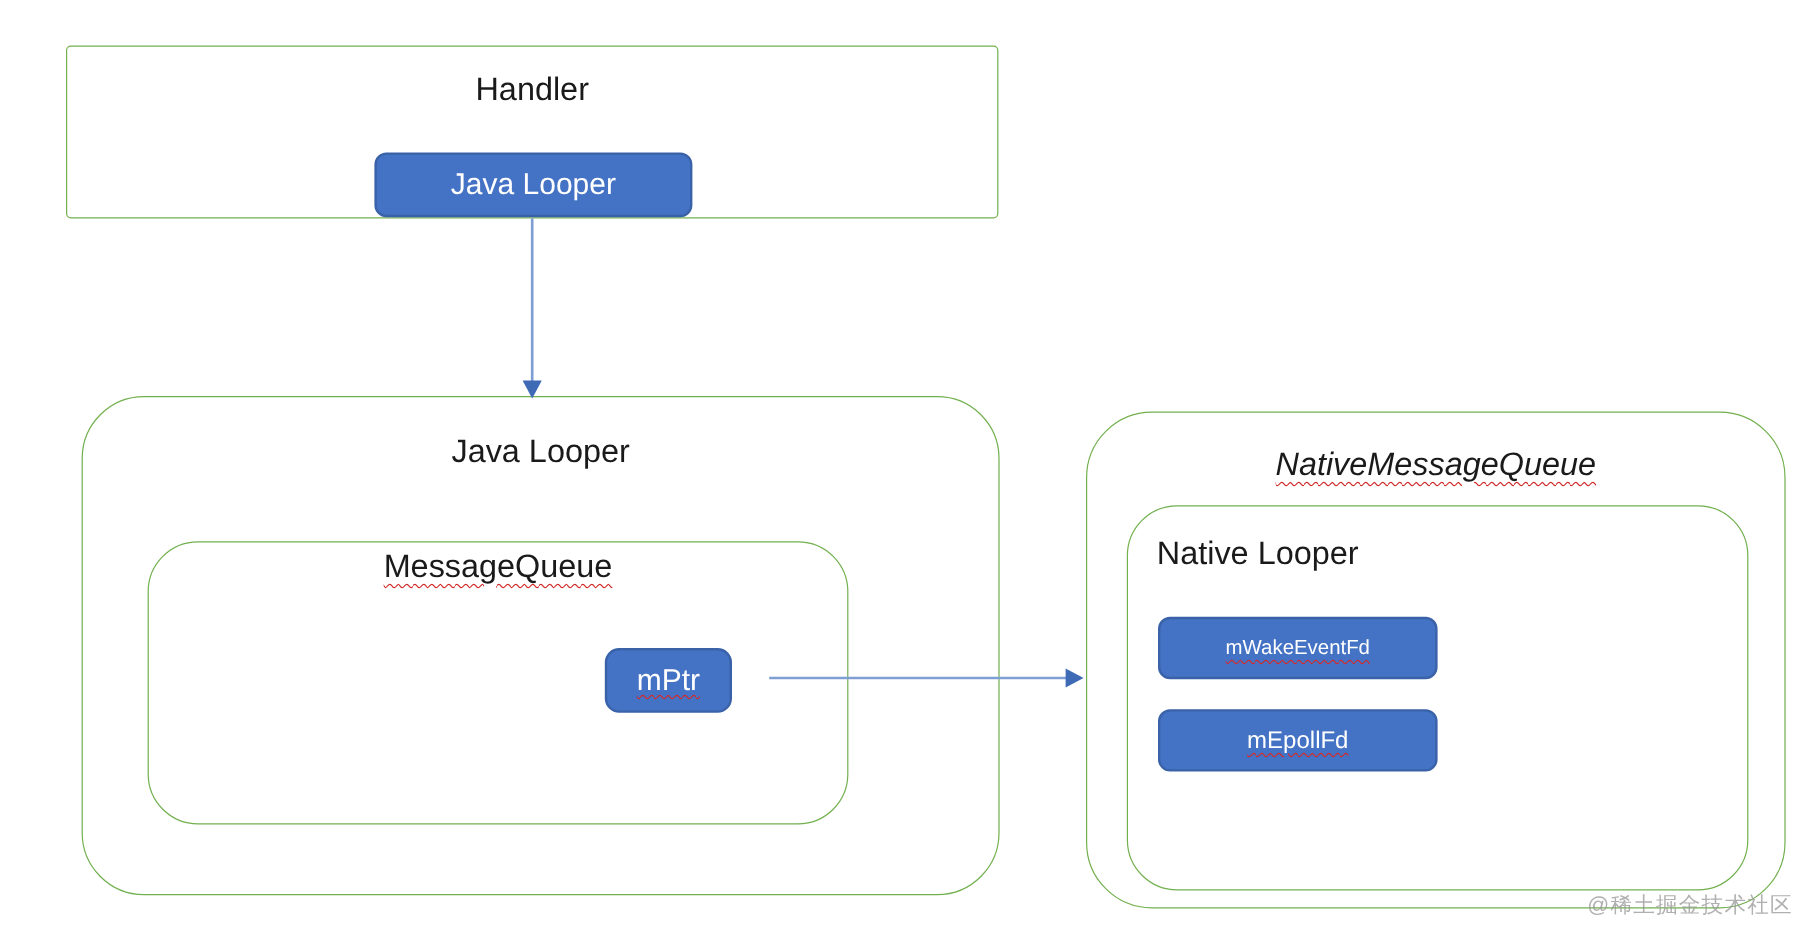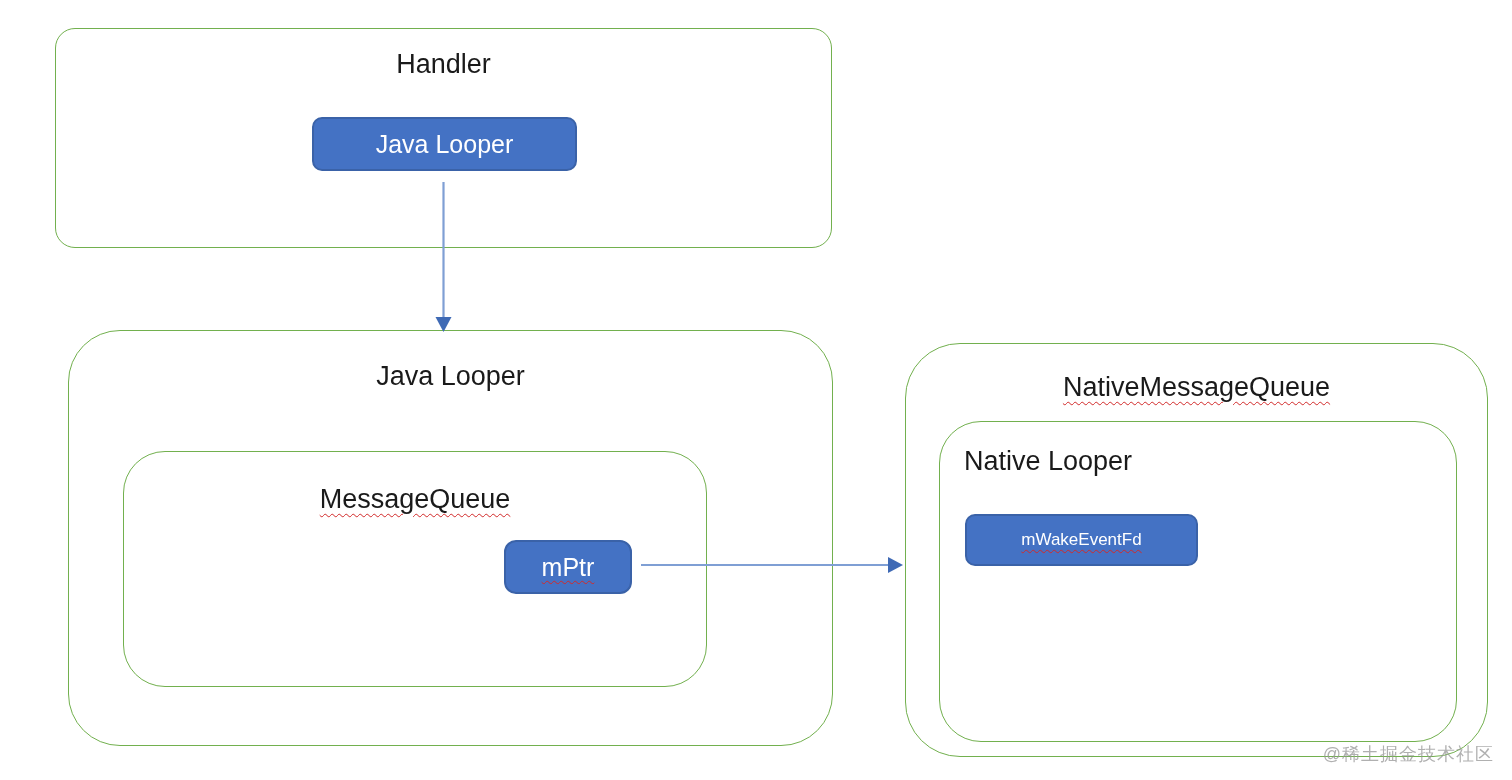--- a/index.html
+++ b/index.html
@@ -63,34 +63,34 @@
     right: 18px; bottom: 14px;
     font-size: 18px;
     color: rgba(150,150,150,0.75);
     z-index: 6;
     letter-spacing: 1px;
     white-space: nowrap;
     text-align: center;
   }
 
   
-  #handler-box { left: 55px; top: 28px; width: 777px; height: 220px; border-radius: 20px; }
+  #handler-box { left: 55px; top: 38px; width: 777px; height: 144px; border-radius: 4px; }
   #handler-title { top: 20px; }
   #java-looper-button { left: 256px; top: 88px; width: 265px; height: 54px; font-size: 25px; }
 
   
   #java-looper-box { left: 68px; top: 330px; width: 765px; height: 416px; border-radius: 52px; }
   #java-looper-title { top: 30px; }
   #messagequeue-box { position: absolute; left: 54px; top: 120px; width: 584px; height: 236px; border-radius: 42px; border: 1.6px solid #72B04E; background: #fff; }
-  #messagequeue-title { top: 32px; }
-  #mptr-button { left: 380px; top: 88px; width: 128px; height: 54px; font-size: 25px; border-radius: 12px; }
+  #messagequeue-title { top: 5px; }
+  #mptr-button { left: 380px; top: 88px; width: 106px; height: 54px; font-size: 25px; border-radius: 12px; }
 
   
   #native-mq-box { left: 905px; top: 343px; width: 583px; height: 414px; border-radius: 55px; }
-  #native-mq-title { top: 28px; }
+  #native-mq-title { top: 28px; font-style: italic; }
   #native-looper-box { position: absolute; left: 33px; top: 77px; width: 518px; height: 321px; border-radius: 42px; border: 1.6px solid #72B04E; background: #fff; }
   #native-looper-title { left: 24px; top: 24px; }
   #mwakeeventfd-button { left: 25px; top: 92px; width: 233px; height: 52px; font-size: 17px; }
   #mepollfd-button { left: 25px; top: 169px; width: 233px; height: 52px; font-size: 20px; }
 </style>
 </head>
 <body>
 
 <div class="canvas">
 
@@ -107,20 +107,21 @@
       <div class="blue-btn squiggle" id="mptr-button">mPtr</div>
     </div>
   </div>
 
   <div class="gbox" id="native-mq-box">
     <div class="box-title centered squiggle-dark" id="native-mq-title">NativeMessageQueue</div>
 
     <div id="native-looper-box">
       <div class="box-title" id="native-looper-title">Native Looper</div>
       <div class="blue-btn squiggle" id="mwakeeventfd-button">mWakeEventFd</div>
+      <div class="blue-btn squiggle" id="mepollfd-button">mEpollFd</div>
     </div>
   </div>
 
   <svg class="arrow-layer" width="1512" height="780" viewBox="0 0 1512 780">
 
     <g>
       <line x1="443.5" y1="182" x2="443.5" y2="319" stroke="#7F9FD4" stroke-width="2.2"></line>
       <polygon points="435.5,317 451.5,317 443.5,332" fill="#3F6AB5"></polygon>
     </g>
 

